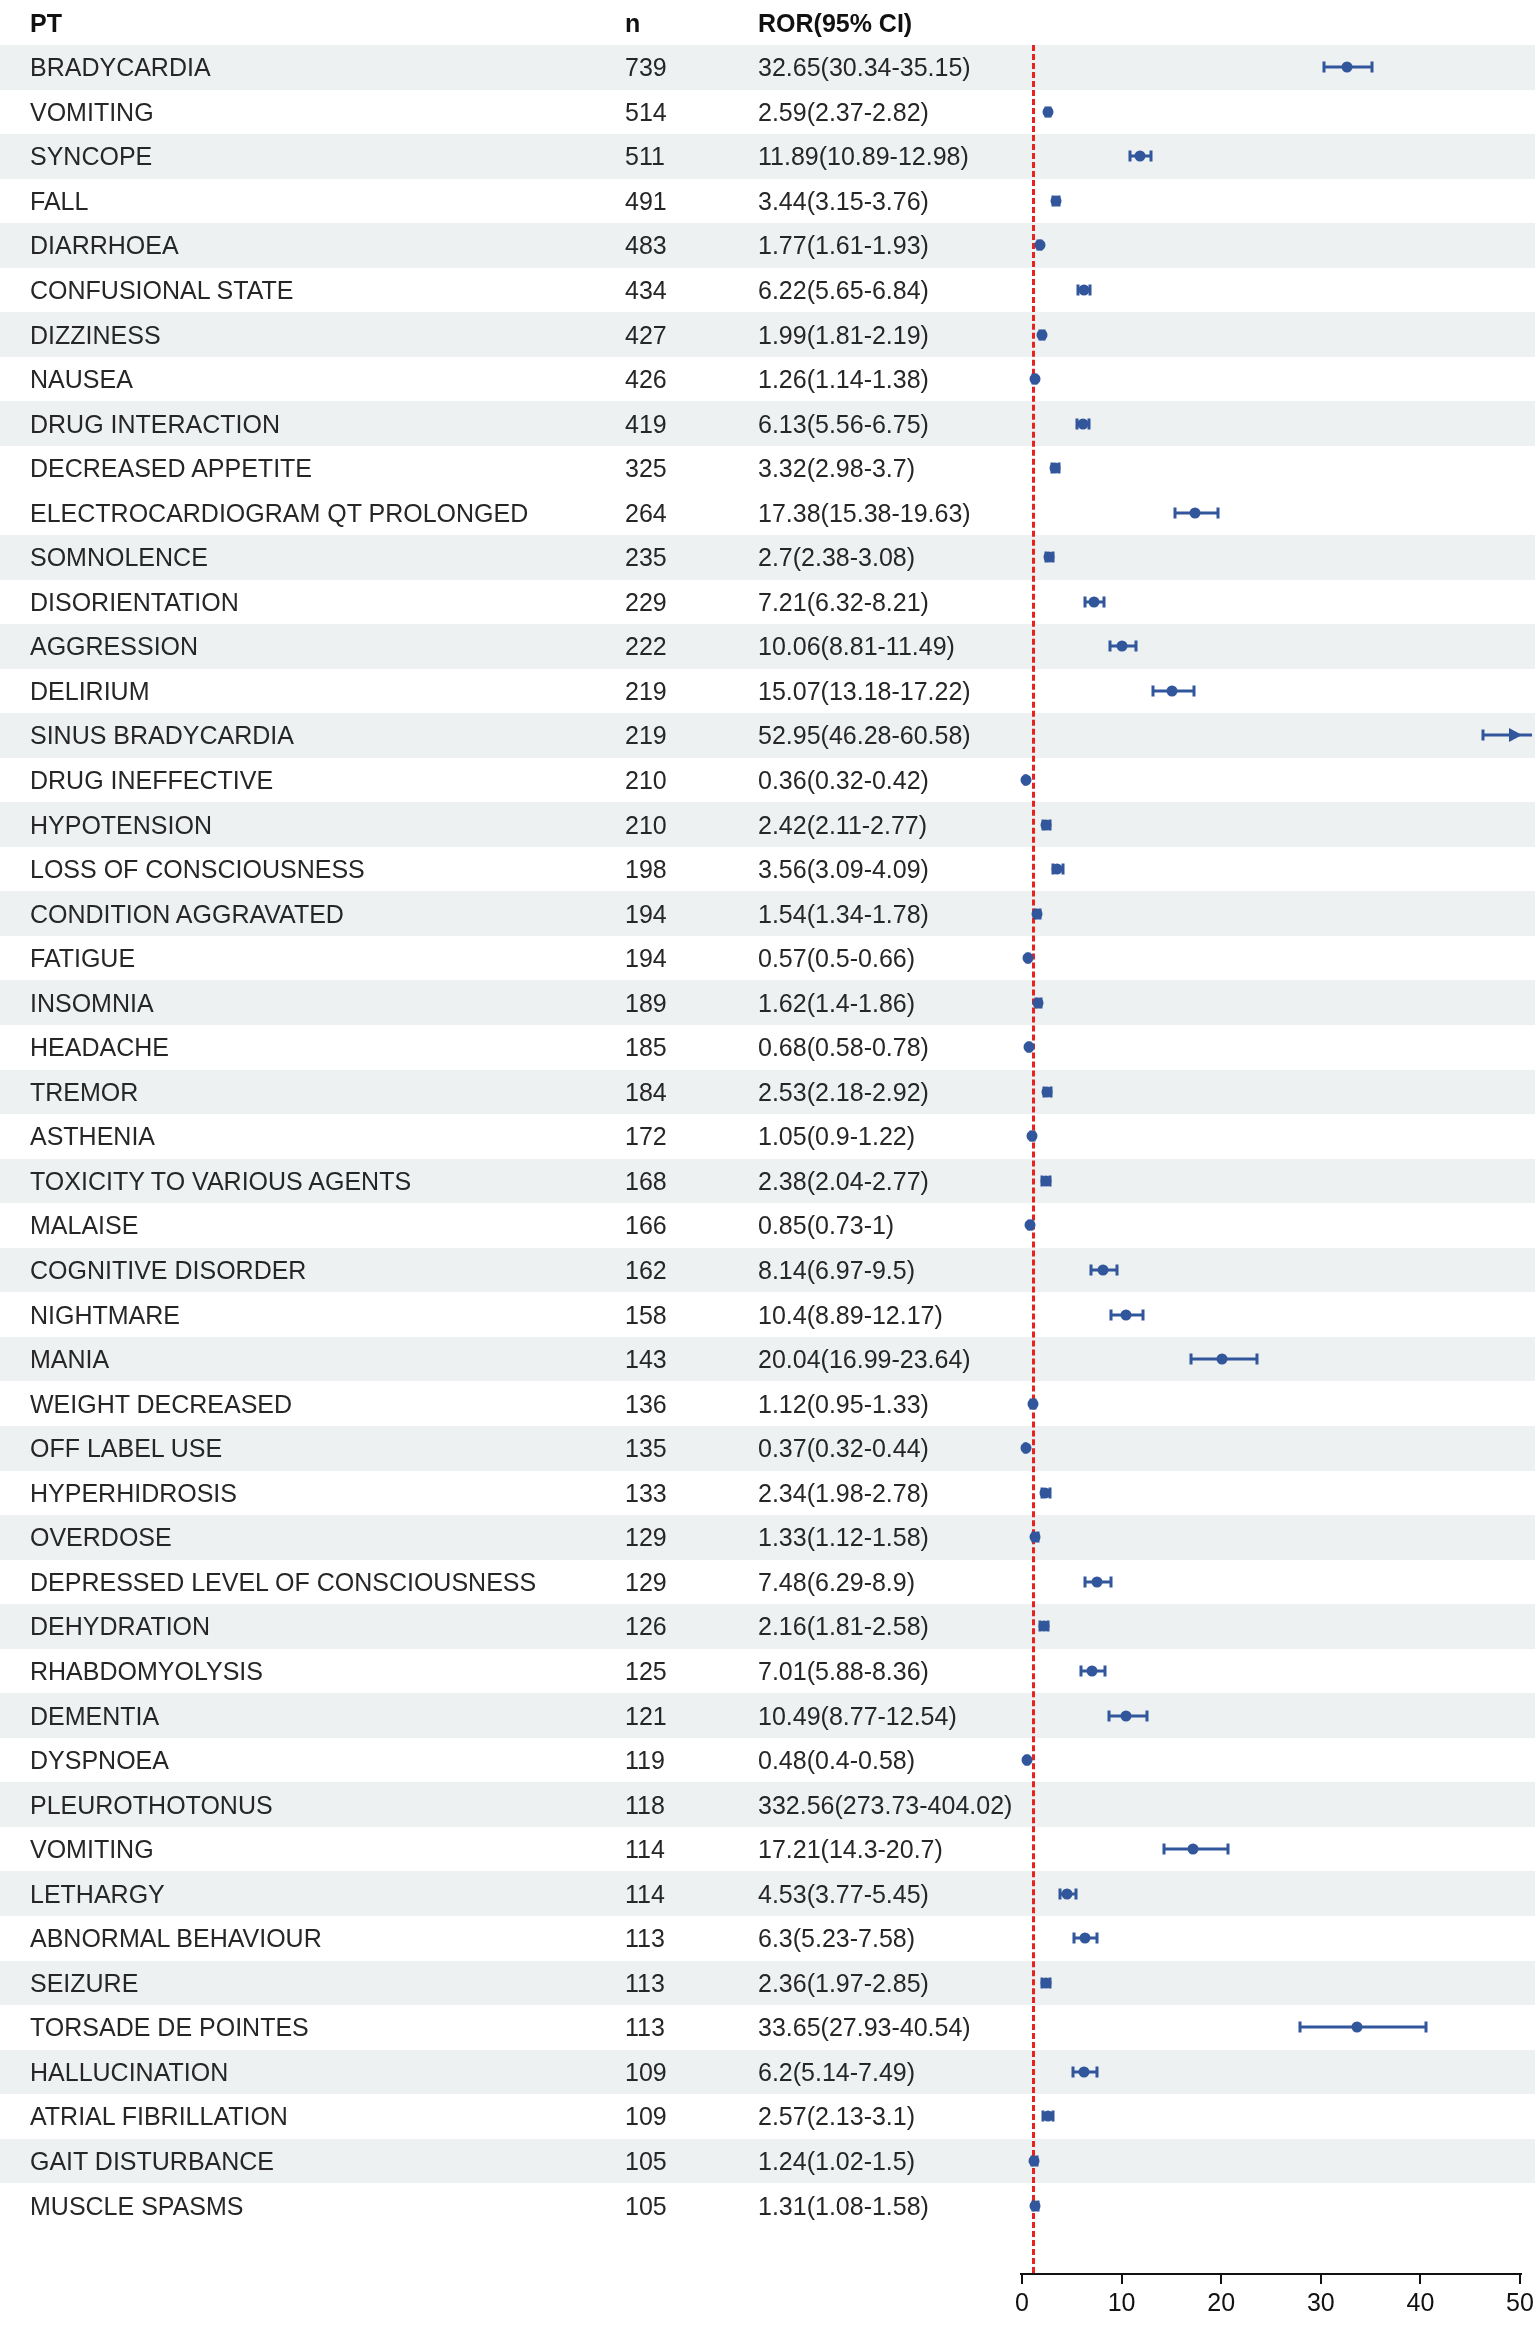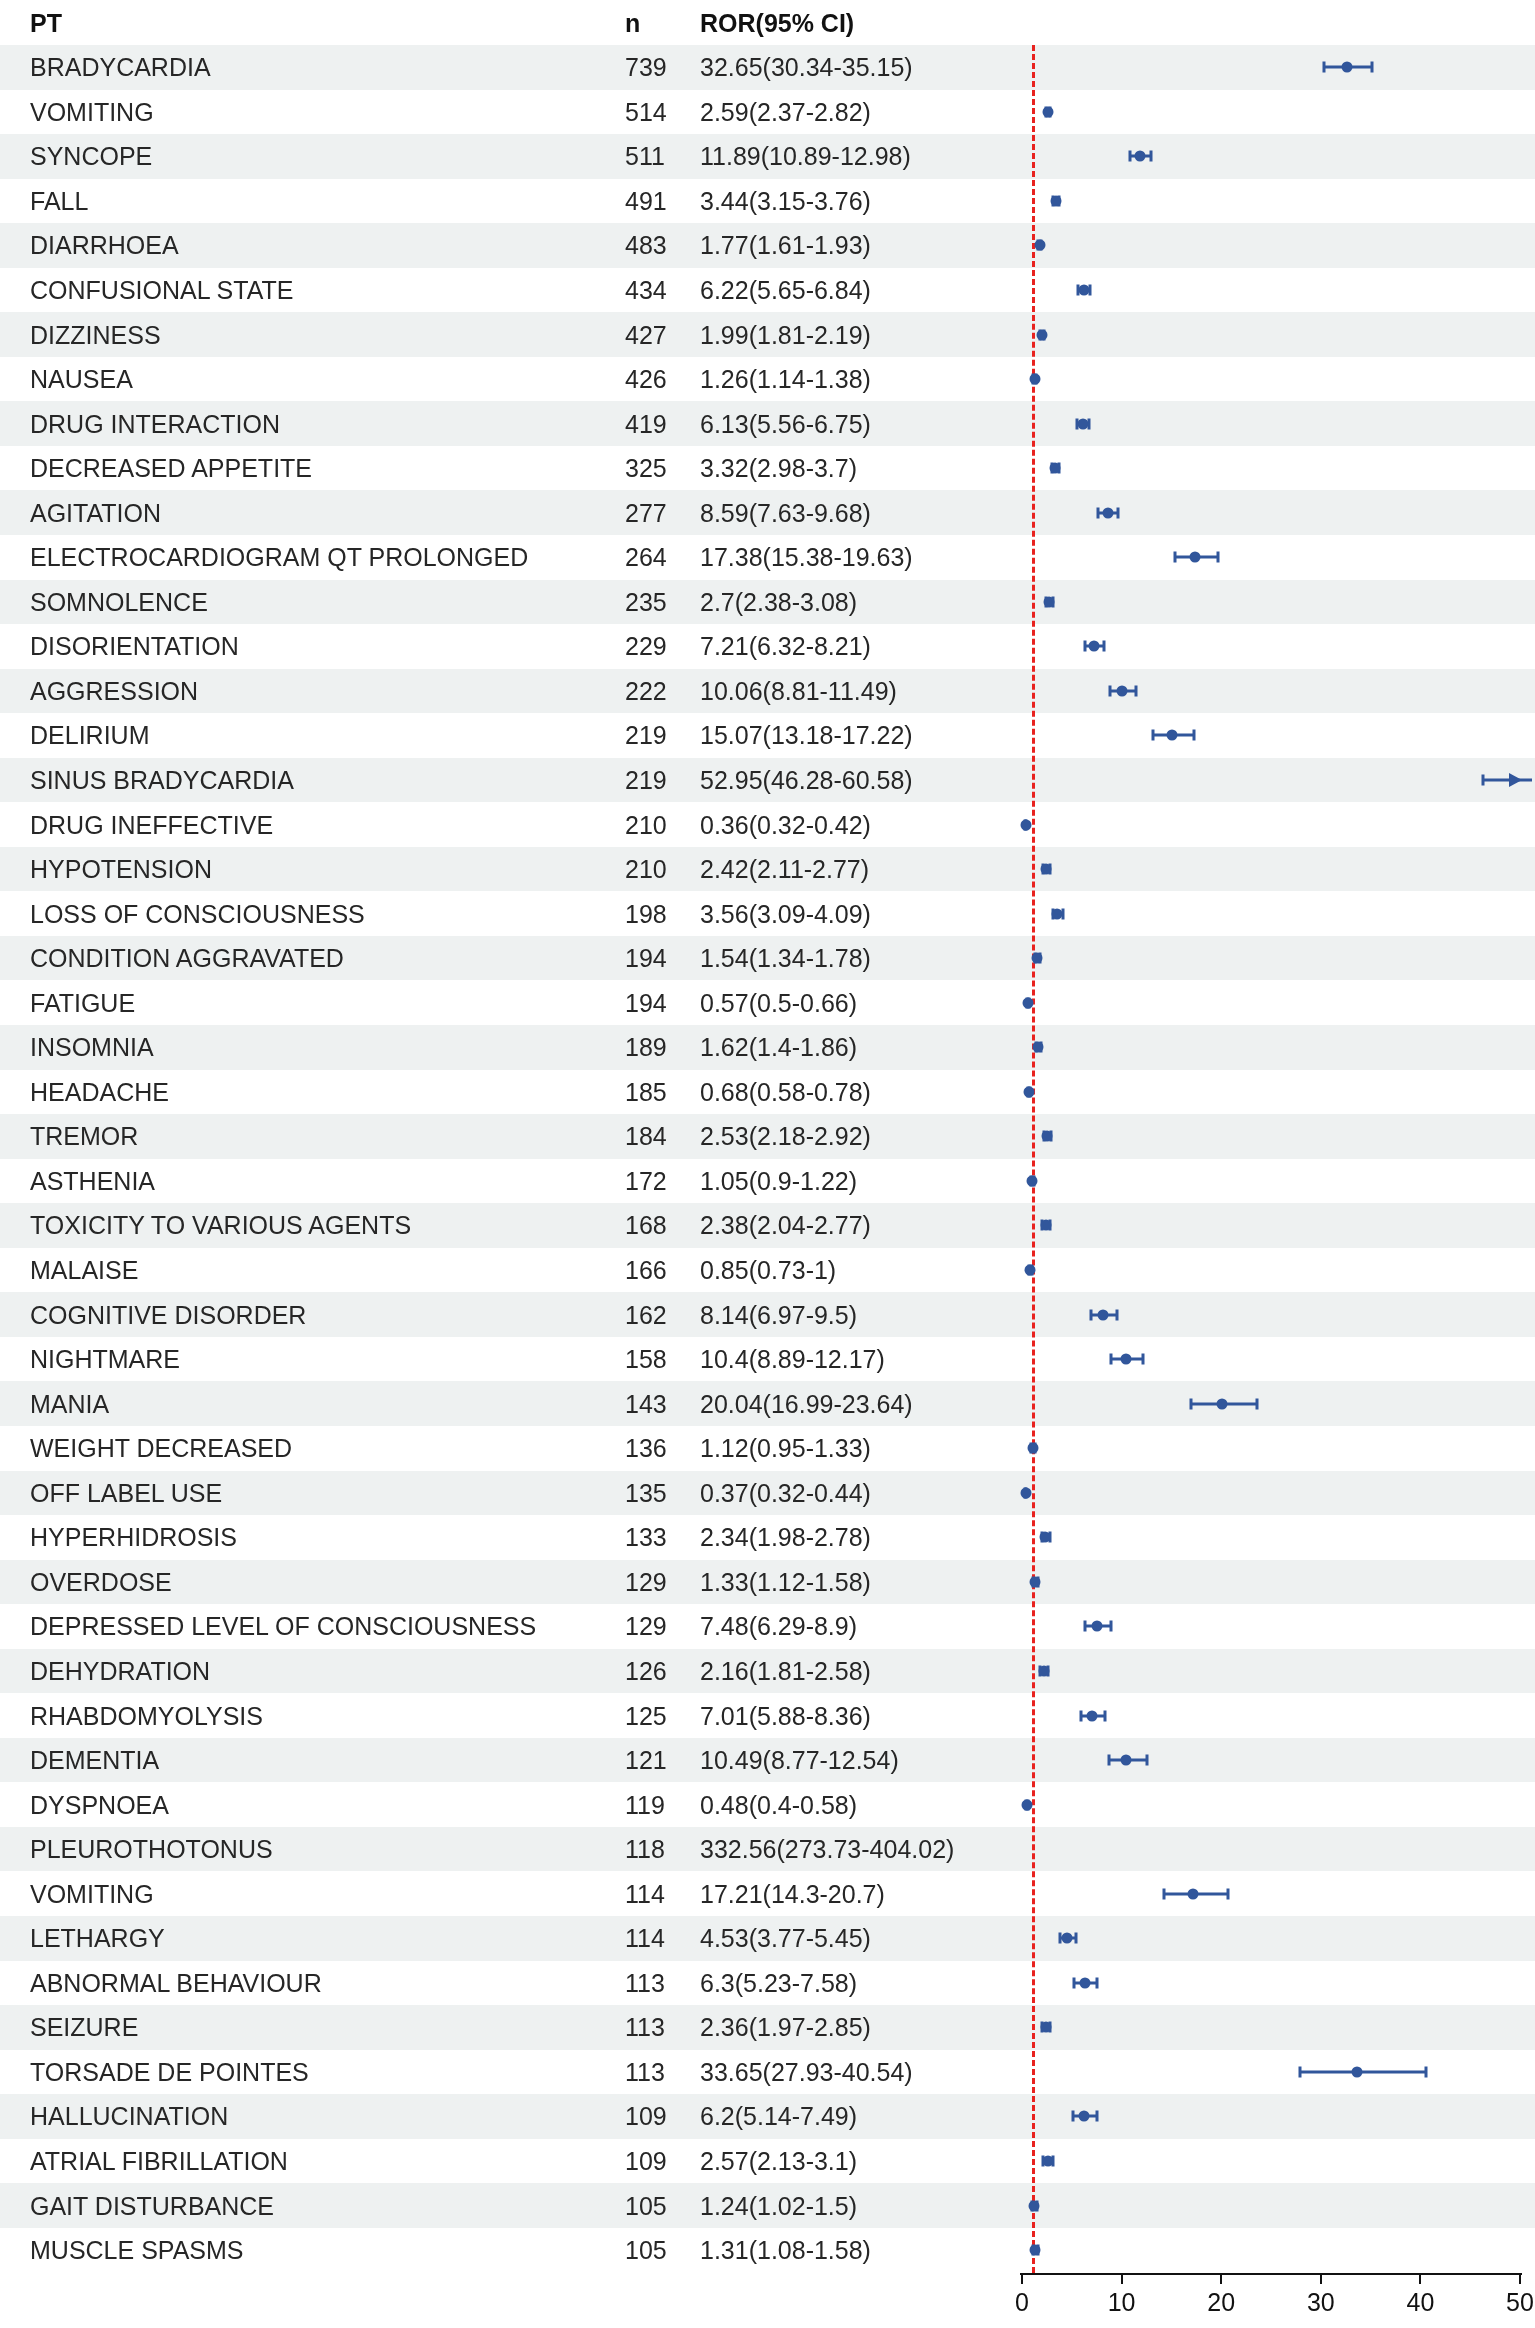--- a/index.html
+++ b/index.html
@@ -27,21 +27,21 @@
   }
   .row{
     height:var(--row-h);
     position:relative;
     font-size:25px;
     color:var(--txt);
   }
   .row.stripe{background:var(--stripe);}
   .col-pt{position:absolute;left:30px;top:50%;transform:translateY(-50%);white-space:nowrap;}
   .col-n{position:absolute;left:625px;top:50%;transform:translateY(-50%);white-space:nowrap;}
-  .col-ror{position:absolute;left:700px;top:50%;transform:translateY(-50%);white-space:nowrap;}
+  .col-ror{position:absolute;left:758px;top:50%;transform:translateY(-50%);white-space:nowrap;}
   .plot-cell{
     position:absolute;left:var(--plot-left);width:var(--plot-w);
     top:0;height:100%;
   }
   .ci-line{
     position:absolute;top:50%;height:3px;transform:translateY(-50%);
     background:var(--marker);z-index:3;
   }
   .cap{
     position:absolute;top:50%;width:3px;height:11px;
@@ -201,31 +201,20 @@
     <span class="col-n">325</span>
     <span class="col-ror">3.32(2.98-3.7)</span>
     <span class="plot-cell">
           <span class="ci-line" style="left: 5.96%; width: 1.44%;"></span>
           <span class="cap" style="left: 5.96%;"></span>
           <span class="cap" style="left: 7.4%;"></span>
           <span class="dot" style="left: 6.64%;"></span>
         </span>
   </div>
 
-  <div class="row stripe">
-    <span class="col-pt">AGITATION</span>
-    <span class="col-n">277</span>
-    <span class="col-ror">8.59(7.63-9.68)</span>
-    <span class="plot-cell">
-          <span class="ci-line" style="left: 15.26%; width: 4.1%;"></span>
-          <span class="cap" style="left: 15.26%;"></span>
-          <span class="cap" style="left: 19.36%;"></span>
-          <span class="dot" style="left: 17.18%;"></span>
-        </span>
-  </div>
 
   <div class="row">
     <span class="col-pt">ELECTROCARDIOGRAM QT PROLONGED</span>
     <span class="col-n">264</span>
     <span class="col-ror">17.38(15.38-19.63)</span>
     <span class="plot-cell">
           <span class="ci-line" style="left: 30.76%; width: 8.5%;"></span>
           <span class="cap" style="left: 30.76%;"></span>
           <span class="cap" style="left: 39.26%;"></span>
           <span class="dot" style="left: 34.76%;"></span>

